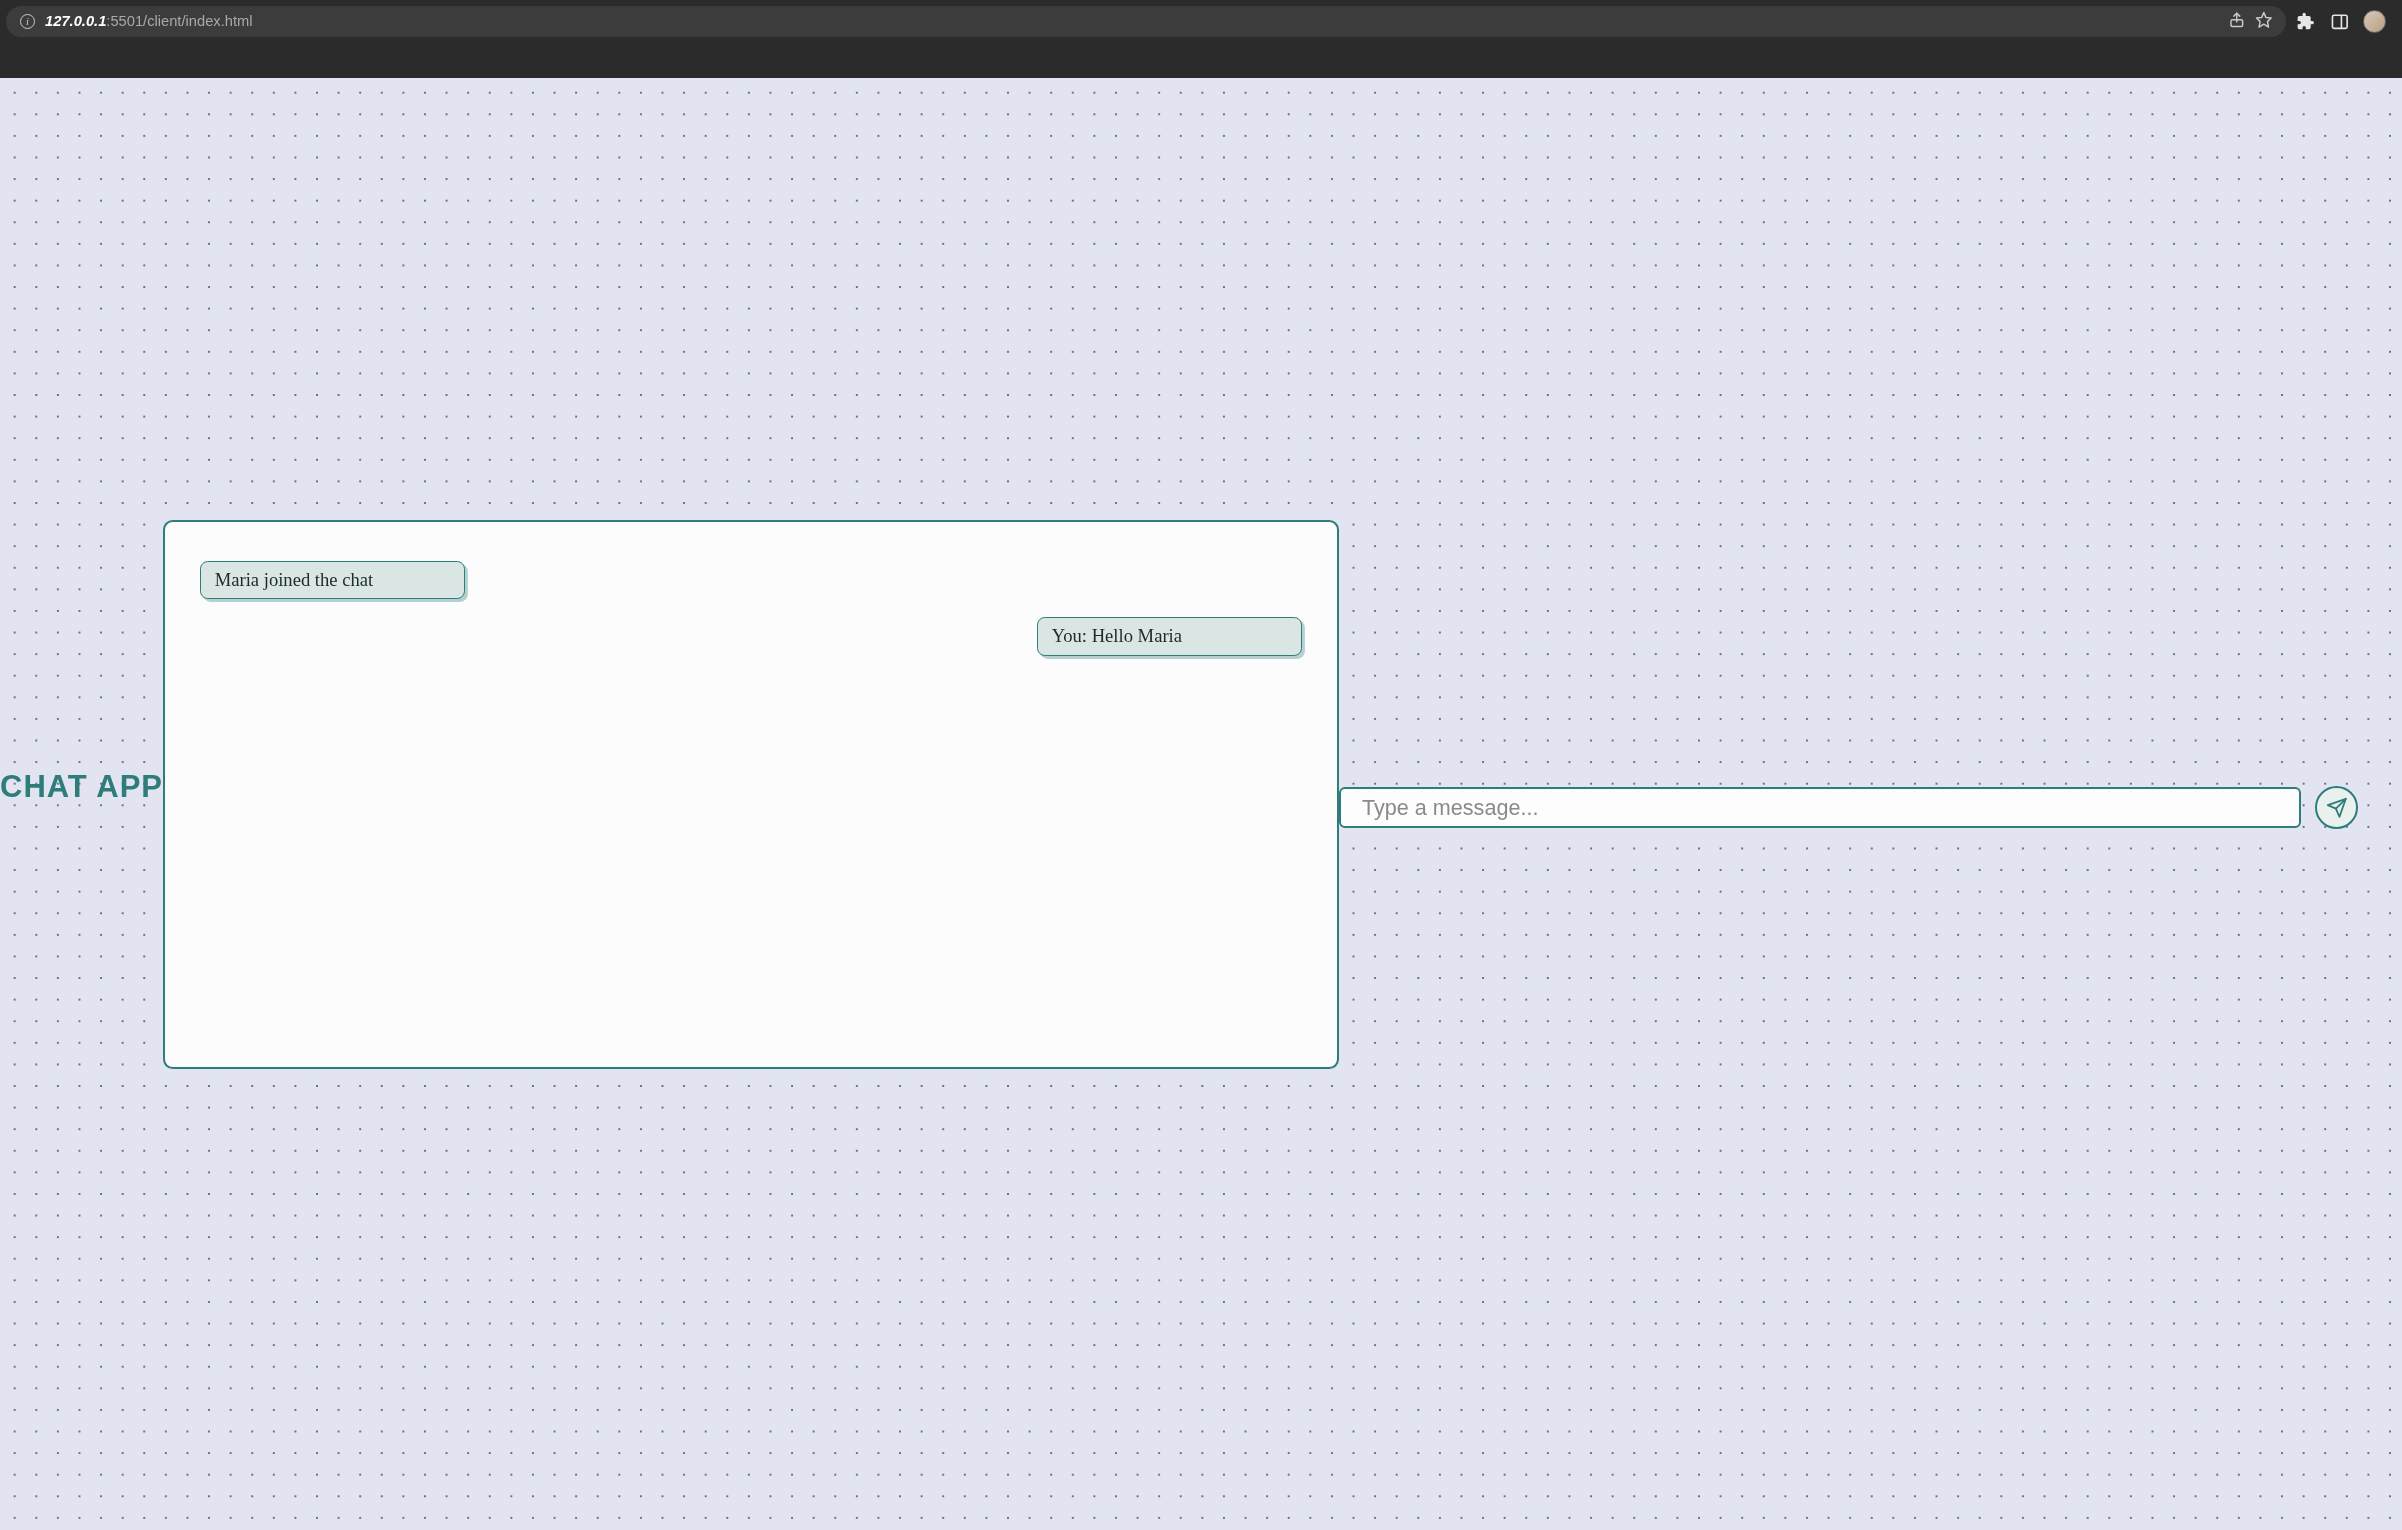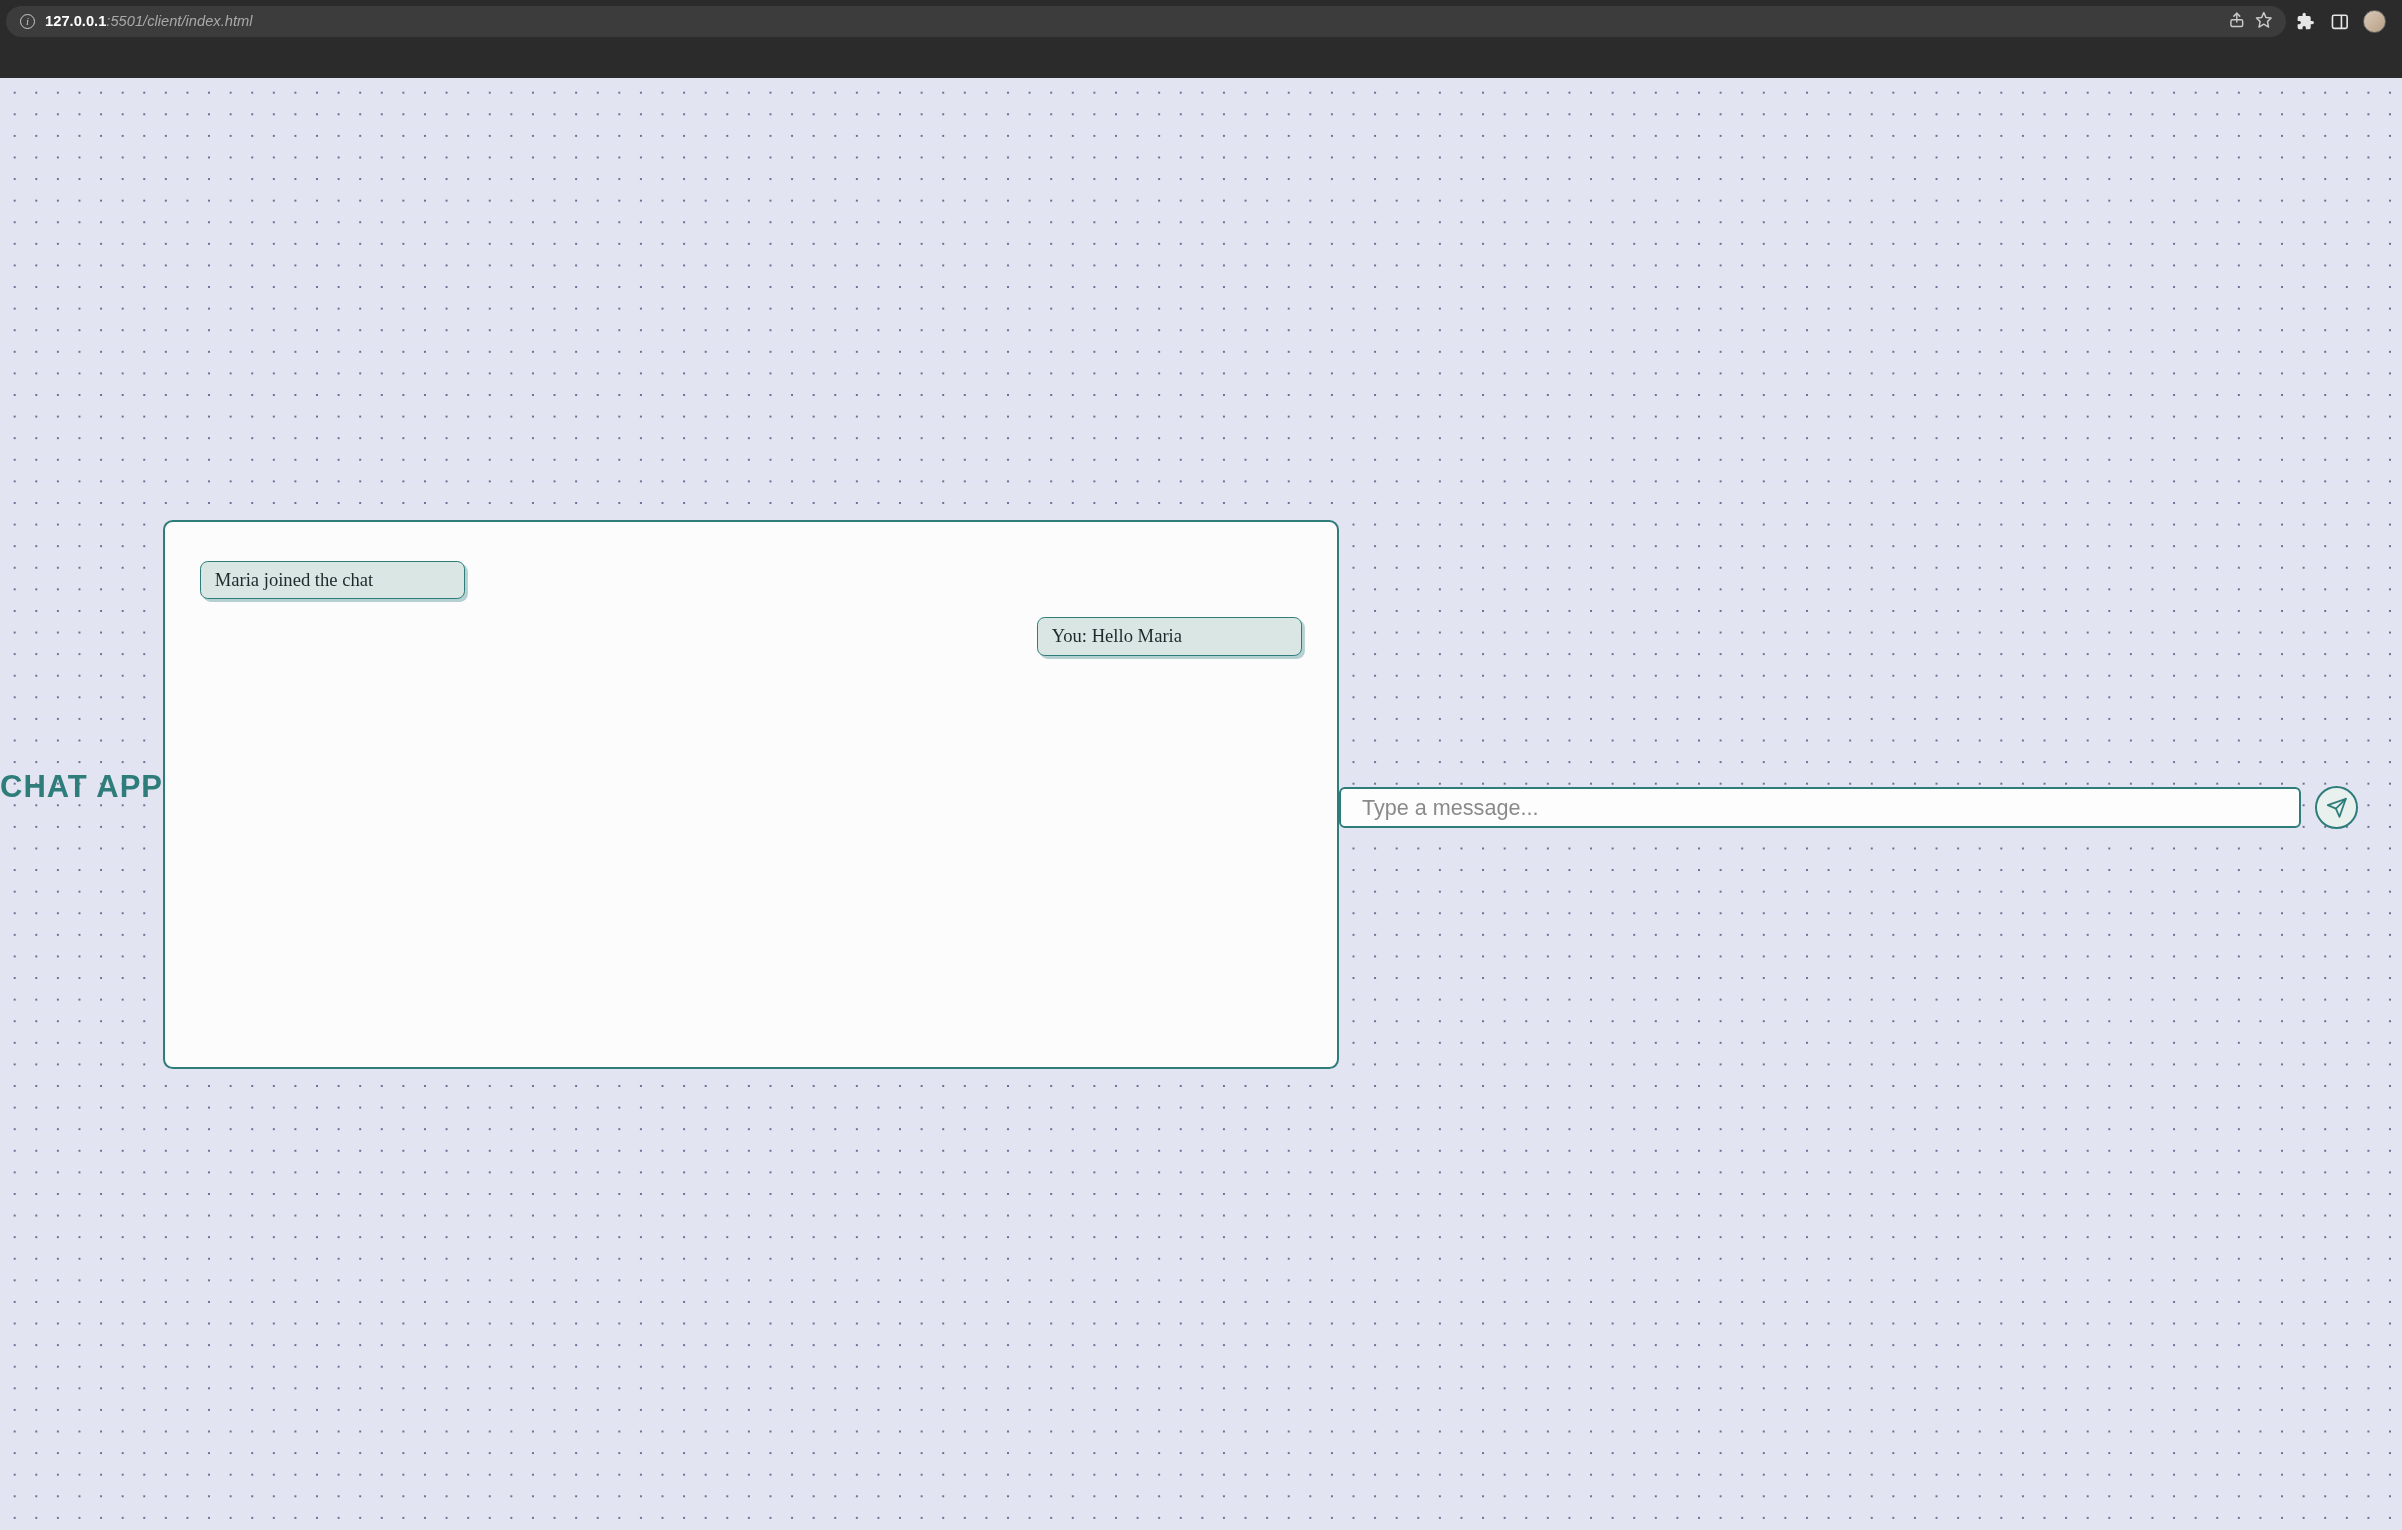--- a/index.html
+++ b/index.html
@@ -54,22 +54,22 @@
     border: 1.5px solid #c9c9c9;
     border-radius: 50%;
     display: inline-flex;
     align-items: center;
     justify-content: center;
     font-size: 10.8px;
     color: #c9c9c9;
     font-family: Georgia, serif;
     font-style: italic;
   }
-  .omnibox .host { color: #fff; font-weight: 600; }
-  .omnibox .rest { color: var(--url-muted); font-style: italic; }
+  .omnibox .host { color: #fff; font-weight: 600; font-style: italic; }
+  .omnibox .rest { color: var(--url-muted); }
   .omnibox .spacer { flex: 1; }
   .chrome-icons {
     display: flex;
     align-items: center;
     gap: 13.7px;
     padding-right: 5.9px;
   }
   .chrome-icons svg { display: block; }
   .chrome-spacer {
     height: 35px;

